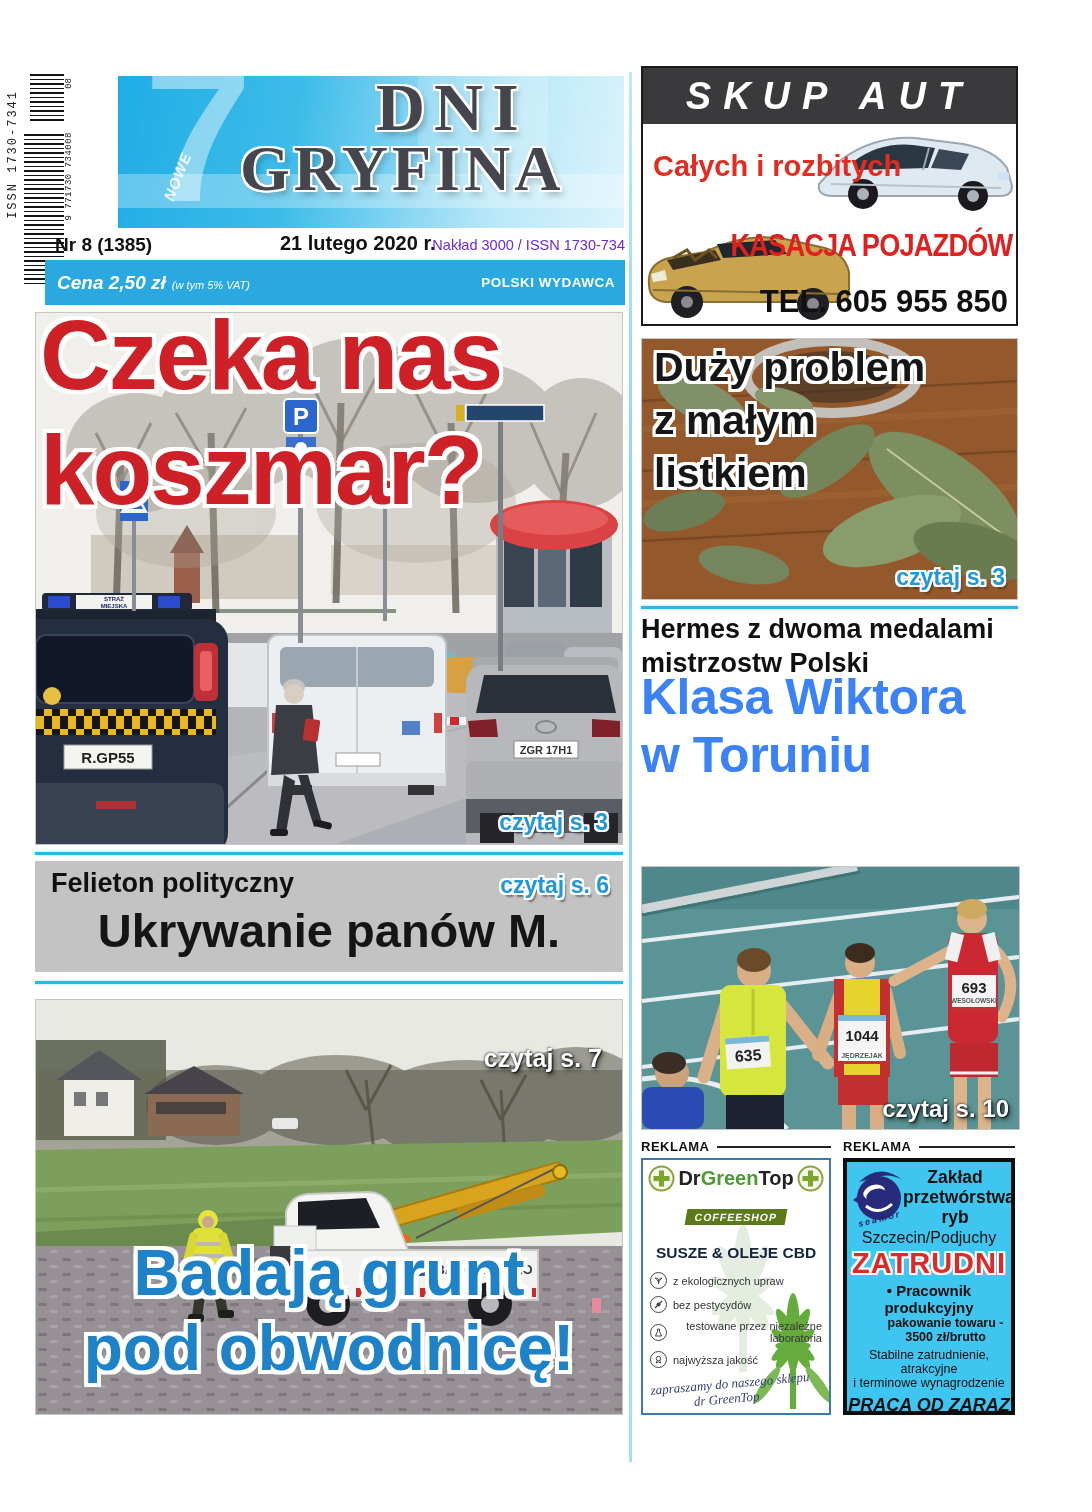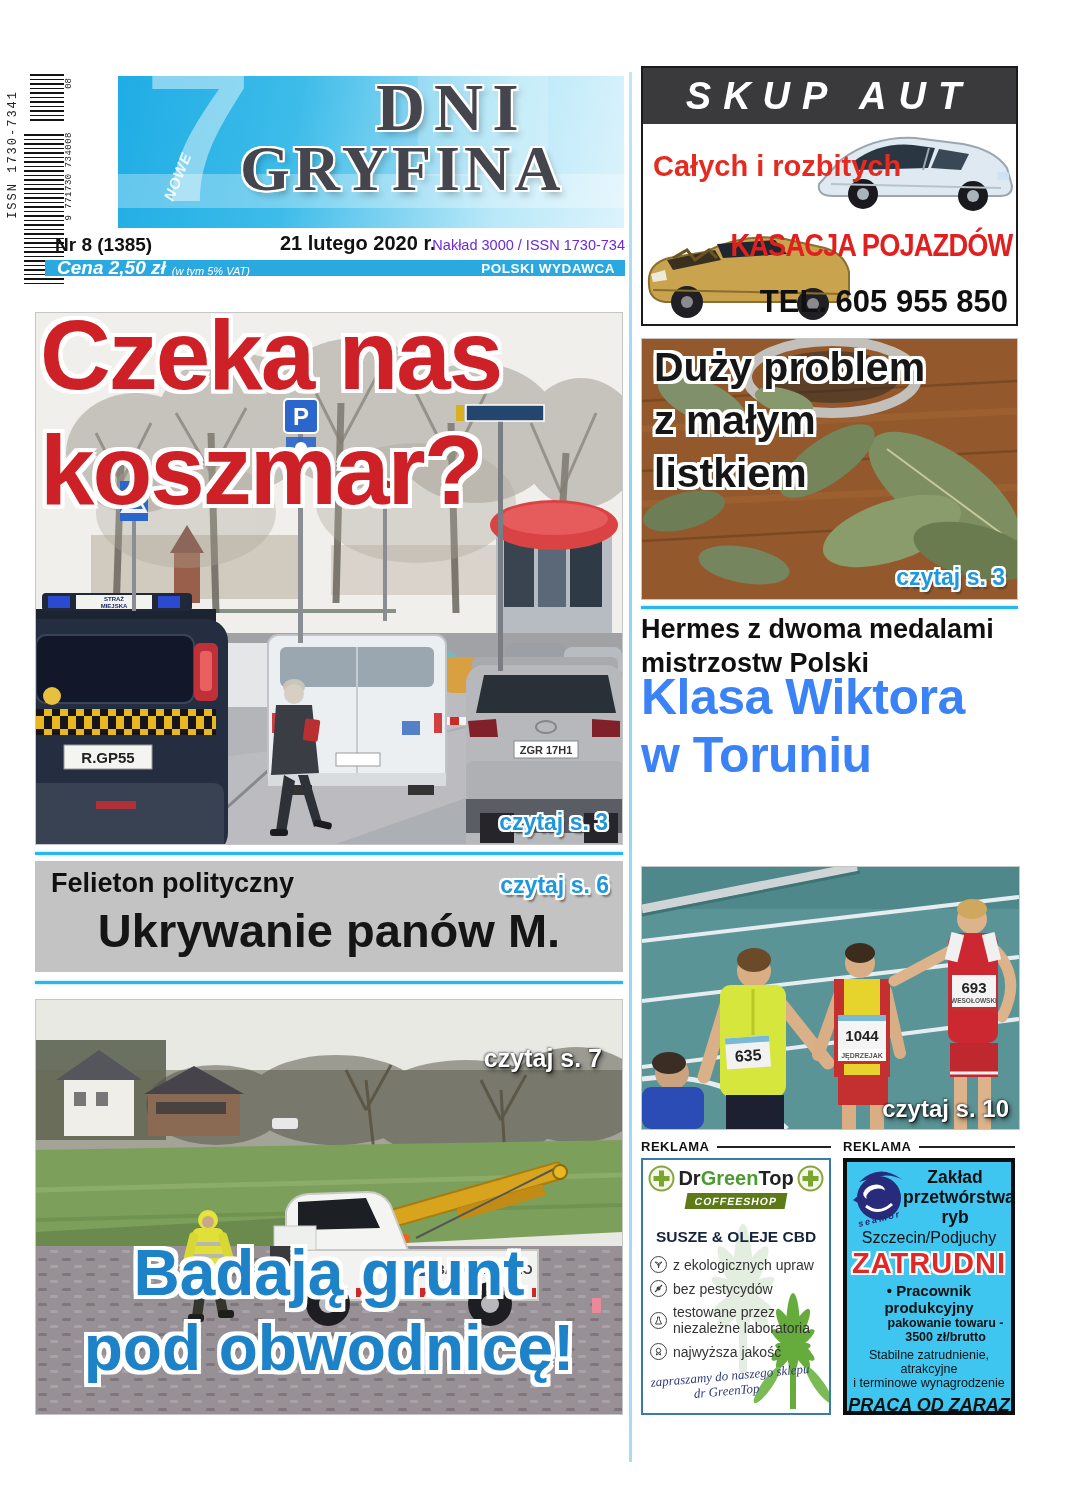--- a/index.html
+++ b/index.html
@@ -29,21 +29,21 @@
     color:rgba(255,255,255,.85);transform:rotate(-68deg);letter-spacing:1px;}
   .logo-line{position:absolute;font-family:"Liberation Serif",serif;font-weight:bold;color:#45454d;
     text-shadow:-2px -2px 0 #fff,2px -2px 0 #fff,-2px 2px 0 #fff,2px 2px 0 #fff,0 -2px 0 #fff,0 2px 0 #fff,-2px 0 0 #fff,2px 0 0 #fff,4px 5px 6px rgba(0,0,0,.25);}
   .logo-l1{left:258px;top:-8px;font-size:68px;letter-spacing:9px;}
   .logo-l2{left:122px;top:56px;font-size:64px;letter-spacing:4px;}
 
   .issue-no{left:55px;top:234px;font-size:19px;font-weight:bold;color:#111;}
   .issue-date{left:280px;top:232px;font-size:20px;font-weight:bold;color:#111;}
   .issue-circ{left:390px;top:237px;width:235px;text-align:right;font-size:14.5px;color:#6d28d9;}
 
-  .price-bar{left:45px;top:260px;width:580px;height:16px;background:#2aa9e0;display:flex;align-items:center;color:#fff;}
+  .price-bar{left:45px;top:260px;width:580px;height:45px;background:#2aa9e0;display:flex;align-items:center;color:#fff;}
   .price-main{font-style:italic;font-weight:bold;font-size:19px;padding-left:12px;}
   .price-vat{font-style:italic;font-size:11px;margin-left:6px;padding-top:5px;}
   .price-sp{flex:1;}
   .price-pub{font-weight:bold;font-size:13.5px;padding-right:10px;letter-spacing:.5px;}
 
   .vdivider{left:629px;top:72px;width:3px;height:1390px;background:linear-gradient(to bottom,#bfe7f8,#8ed5f2 30%,#a5ddf4);}
 
   
   .skup{left:641px;top:66px;width:377px;height:260px;border:2px solid #1b1b1b;background:#fff;box-sizing:border-box;}
   .skup-head{height:56px;background:#3a3a3c;display:flex;align-items:center;justify-content:center;}
@@ -97,29 +97,29 @@
   .rek{display:flex;align-items:center;gap:7px;}
   .rek-l{left:641px;top:1139px;width:190px;}
   .rek-r{left:843px;top:1139px;width:172px;}
   .rek-t{font-size:13px;font-weight:bold;color:#111;letter-spacing:.5px;}
   .rek-line{flex:1;height:2px;background:#222;}
 
   
   .gt{left:641px;top:1158px;width:190px;height:257px;border:2px solid #3a7ca8;background:#fff;box-sizing:border-box;overflow:hidden;}
   .gt-wm{position:absolute;right:-14px;bottom:4px;opacity:.95;}
   .gt-wm2{position:absolute;left:30px;top:60px;opacity:.14;}
-  .gt-head{position:relative;display:flex;align-items:center;justify-content:space-between;padding:5px 5px 0 5px;z-index:2;}
+  .gt-head{position:relative;display:flex;align-items:center;justify-content:space-between;padding:5px 5px 16px 5px;z-index:2;}
   .gt-brand{font-size:20px;font-weight:bold;color:#222;}
   .gt-brand .g{color:#4a9c2e;}
   .gt-coffee{position:relative;margin:1px auto 0;width:100px;background:#5c7a18;color:#fff;font-size:10.5px;font-weight:bold;
     text-align:center;letter-spacing:1px;padding:2px 0;transform:skewX(-10deg);z-index:2;}
   .gt-headline{position:relative;margin-top:18px;text-align:center;font-size:15.5px;font-weight:bold;color:#16233c;line-height:19px;z-index:2;}
   .gt-bullets{position:relative;margin-top:10px;z-index:2;}
   .gt-bullet{display:flex;align-items:center;gap:6px;padding:0 7px;margin-bottom:7px;}
-  .gt-btext{font-size:14px;color:#333;}
+  .gt-btext{font-size:11px;color:#333;text-align:right;}
   .gt-script{position:relative;margin:2px 0 0 8px;font-family:"Liberation Serif",serif;font-style:italic;font-size:13px;
     color:#323c78;transform:rotate(-5deg);line-height:15px;z-index:2;}
   .gt-script .l2{margin-left:42px;}
   .icon-ring{width:15px;height:15px;border:1.5px solid #444;border-radius:50%;display:flex;align-items:center;justify-content:center;flex:none;}
 
   
   .sea{left:843px;top:1158px;width:172px;height:257px;border:4px solid #0d0d0d;background:#3ec6f0;box-sizing:border-box;
     text-align:center;overflow:hidden;}
   .sea-logo{position:absolute;left:4px;top:6px;}
   .sea-title{margin:5px 4px 0 56px;font-size:17.5px;font-weight:bold;color:#101010;line-height:20px;}

